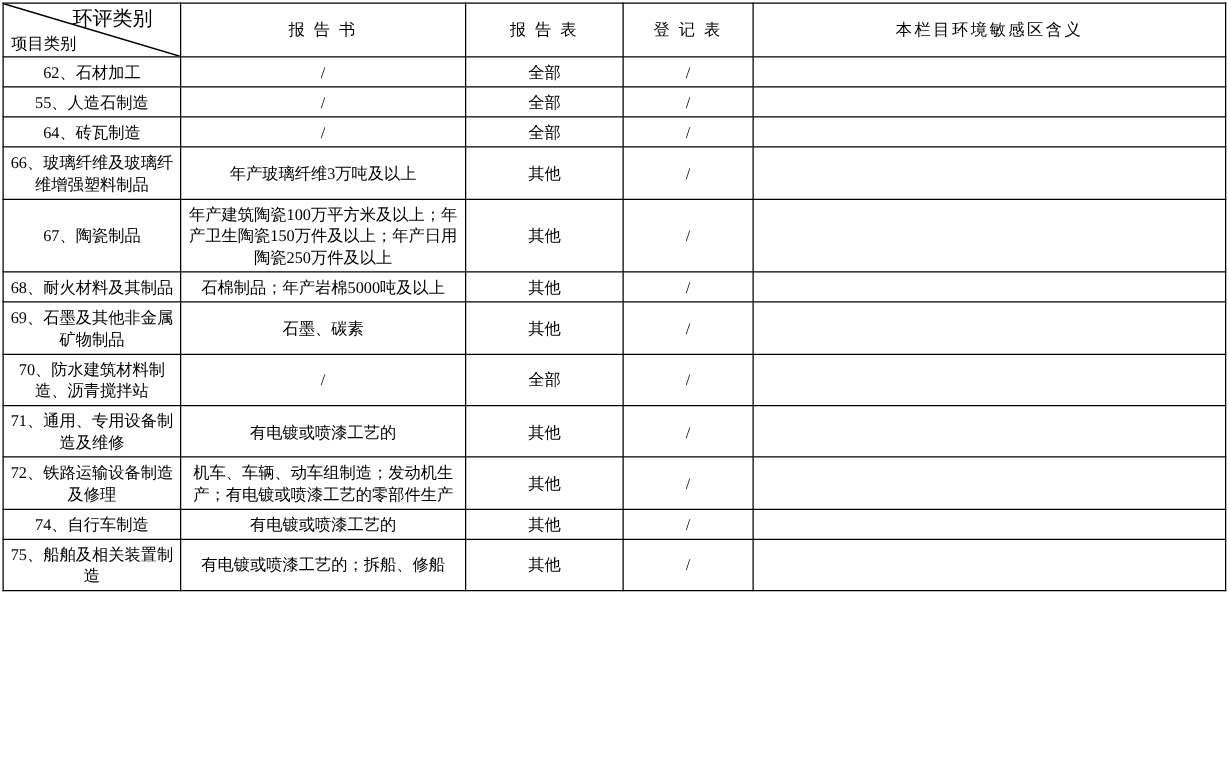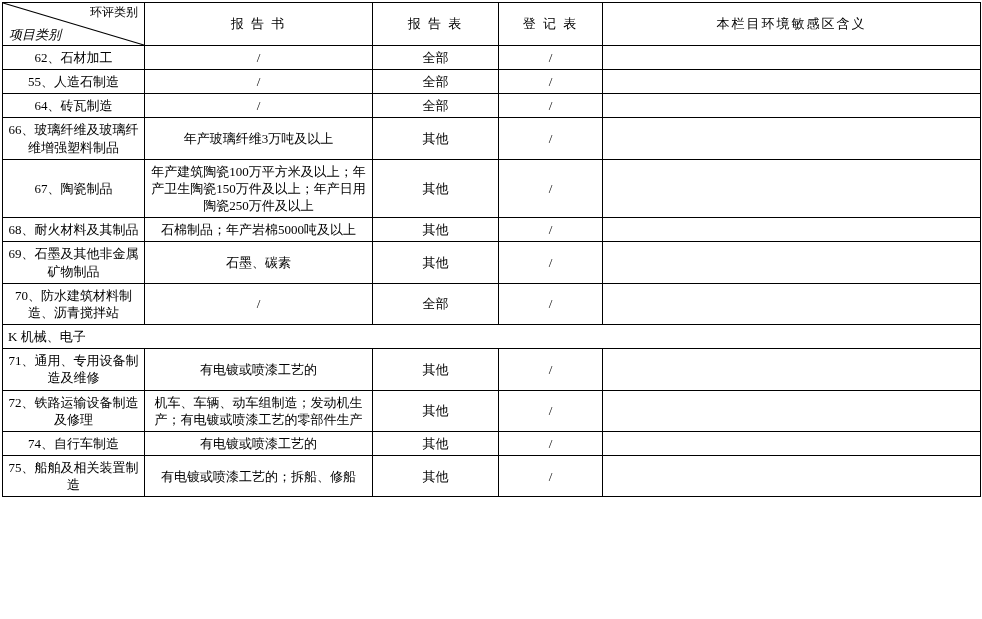--- a/index.html
+++ b/index.html
@@ -48,33 +48,32 @@
     height: 36px;
     padding: 0;
   }
   td.hdr-split .diag {
     position: absolute;
     left: 0; top: 0;
     width: 100%; height: 100%;
   }
   td.hdr-split .lbl-top {
     position: absolute;
-    right: 6px;
+    right: 22px;
     top: 2px;
-    font-size: 12px;
+    font-size: 16px;
     white-space: nowrap;
     font-family: Liberation Serif, serif;
   }
   td.hdr-split .lbl-bot {
     position: absolute;
     left: 6px;
     bottom: 2px;
     font-size: 13px;
     white-space: nowrap;
-    font-style: italic;
   }
   td.hdr-center {
     text-align: center;
     letter-spacing: 2px;
   }
   td.cat {
     text-align: center;
     letter-spacing: 0px;
   }
   td.ctr {
@@ -165,23 +164,20 @@
           <td class="left"></td>
         </tr>
         <tr>
           <td class="cat">70、防水建筑材料制造、沥青搅拌站</td>
           <td class="ctr">/</td>
           <td class="ctr">全部</td>
           <td class="ctr">/</td>
           <td class="left"></td>
         </tr>
         <tr>
-          <td class="section" colspan="5">K 机械、电子</td>
-        </tr>
-        <tr>
           <td class="cat">71、通用、专用设备制造及维修</td>
           <td class="ctr">有电镀或喷漆工艺的</td>
           <td class="ctr">其他</td>
           <td class="ctr">/</td>
           <td class="left"></td>
         </tr>
         <tr>
           <td class="cat">72、铁路运输设备制造及修理</td>
           <td class="left">机车、车辆、动车组制造；发动机生产；有电镀或喷漆工艺的零部件生产</td>
           <td class="ctr">其他</td>

